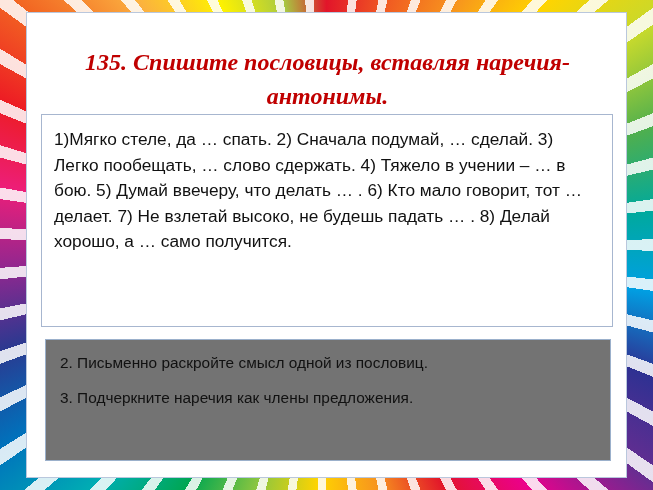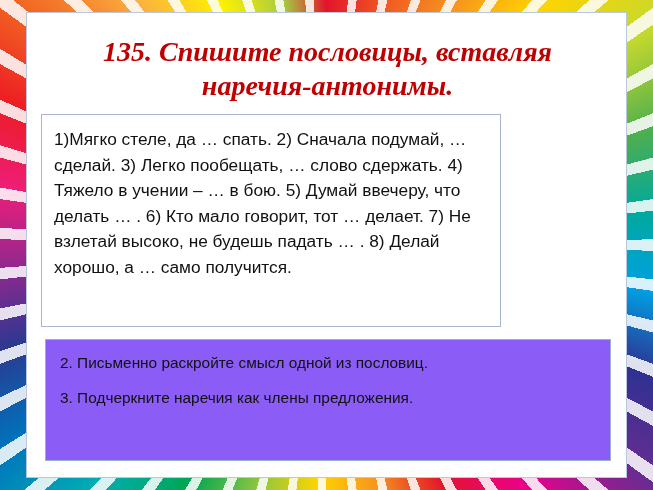--- a/index.html
+++ b/index.html
@@ -54,37 +54,37 @@
     height: 466px;
     background: #ffffff;
     border: 1px solid #b9c7dd;
     box-sizing: border-box;
   }
 
   
   .title {
     position: absolute;
     left: 18px;
-    top: 22px;
+    top: 32px;
     width: 565px;
     text-align: center;
     font-family: "Liberation Serif", serif;
     font-weight: bold;
     font-style: italic;
-    font-size: 28px;
+    font-size: 24px;
     line-height: 34px;
     color: #c00000;
   }
 
   
   .exercise-box {
     position: absolute;
     left: 14px;
     top: 101px;
-    width: 460px;
+    width: 572px;
     height: 213px;
     box-sizing: border-box;
     border: 1px solid #a7b6cf;
     background: #ffffff;
     padding: 12px 16px 0 12px;
   }
   .exercise-text {
     font-family: "Liberation Sans", sans-serif;
     font-size: 17.3px;
     line-height: 25.5px;
@@ -93,21 +93,21 @@
   }
 
   
   .tasks-box {
     position: absolute;
     left: 18px;
     top: 326px;
     width: 566px;
     height: 122px;
     box-sizing: border-box;
-    background: #8b5cf6;
+    background: #737373;
     border: 1px solid #9bb0cb;
     padding: 12px 24px 0 14px;
   }
   .task-line {
     font-family: "Liberation Sans", sans-serif;
     font-size: 15.4px;
     line-height: 22px;
     color: #111111;
     margin-bottom: 13px;
   }

